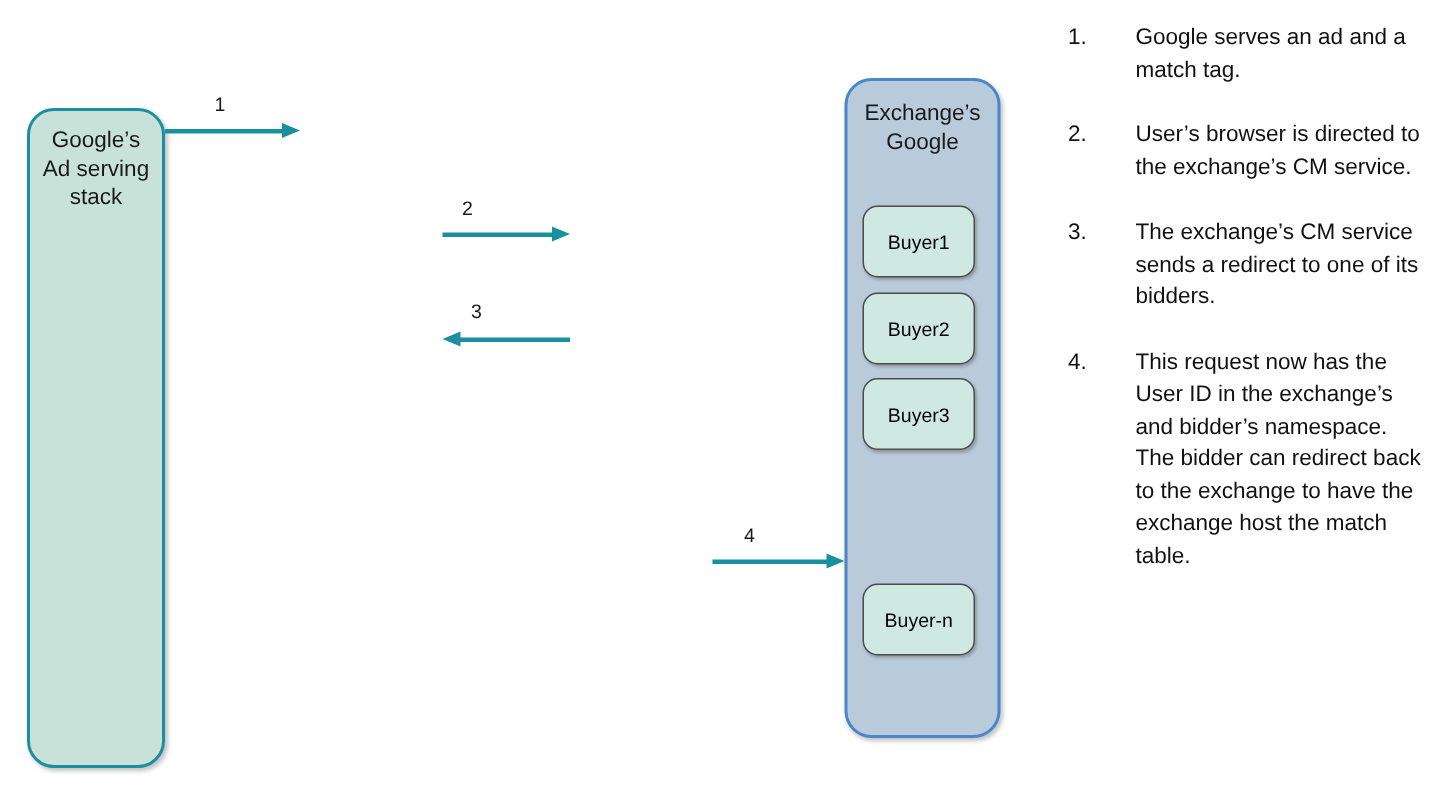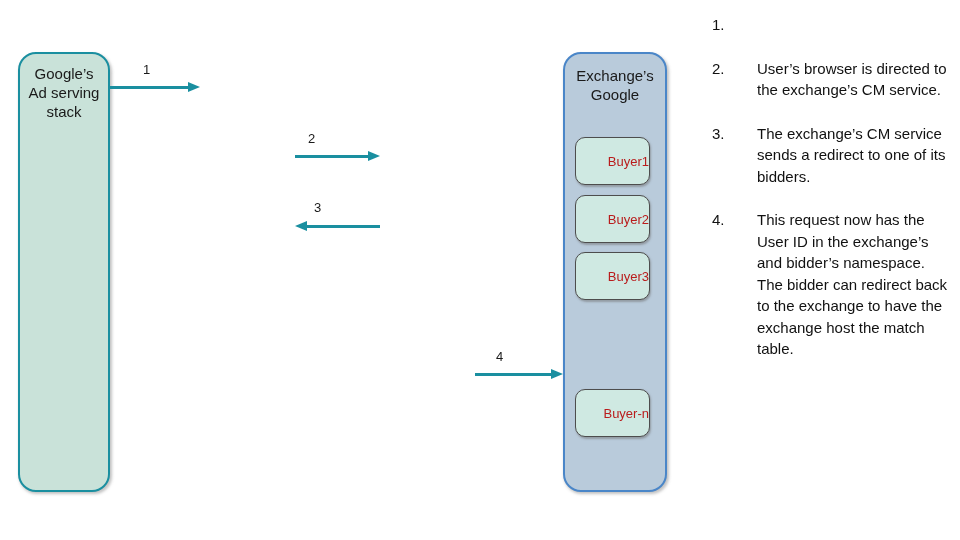--- a/index.html
+++ b/index.html
@@ -19,37 +19,37 @@
     border-radius: 18px;
     border: 2px solid #1a8fa0;
     box-shadow: 1.5px 2px 3px rgba(120,120,120,0.45);
     text-align: center;
     font-size: 15px;
     line-height: 19px;
     color: #1a1a1a;
     box-sizing: border-box;
     padding: 10px 4px 0 4px;
   }
-  .node.green  { background: #c9e2d9; }
+  .node.green  { background: #c9e2d9; margin-top: 20px; }
   .node.blue   { background: #b9cbdb; }
   .node.bidders{ background: #b9cbdb; border-color: #4a86c8; }
 
   .buyer {
     position: absolute;
     width: 75px;
     height: 48px;
     background: #cfe9e2;
     border: 1.5px solid #4d4d4d;
     border-radius: 10px;
     box-shadow: 1px 1.5px 2px rgba(110,110,110,0.5);
     display: flex;
     align-items: center;
-    justify-content: flex-end;
+    justify-content: center;
     font-size: 13px;
-    color: #b91c1c;
+    color: #000000;
     box-sizing: border-box;
   }
 
   .arrow { position: absolute; height: 11px; }
   .arrow .shaft {
     position: absolute;
     top: 4px;
     height: 3px;
     background: #1a8fa0;
   }
@@ -134,20 +134,21 @@
 
   <div class="arrow right" style="left:475px; top:369px; width:88px;">
     <div class="shaft"></div>
     <div class="head"></div>
   </div>
   <div class="arrow-num" style="left:496px; top:349px;">4</div>
 
   <div class="steps">
     <div class="step">
       <div class="num">1.</div>
+      <div class="txt">Google serves an ad and a match tag.</div>
     </div>
     <div class="step">
       <div class="num">2.</div>
       <div class="txt">User’s browser is directed to the exchange’s CM service.</div>
     </div>
     <div class="step">
       <div class="num">3.</div>
       <div class="txt">The exchange’s CM service sends a redirect to one of its bidders.</div>
     </div>
     <div class="step">

